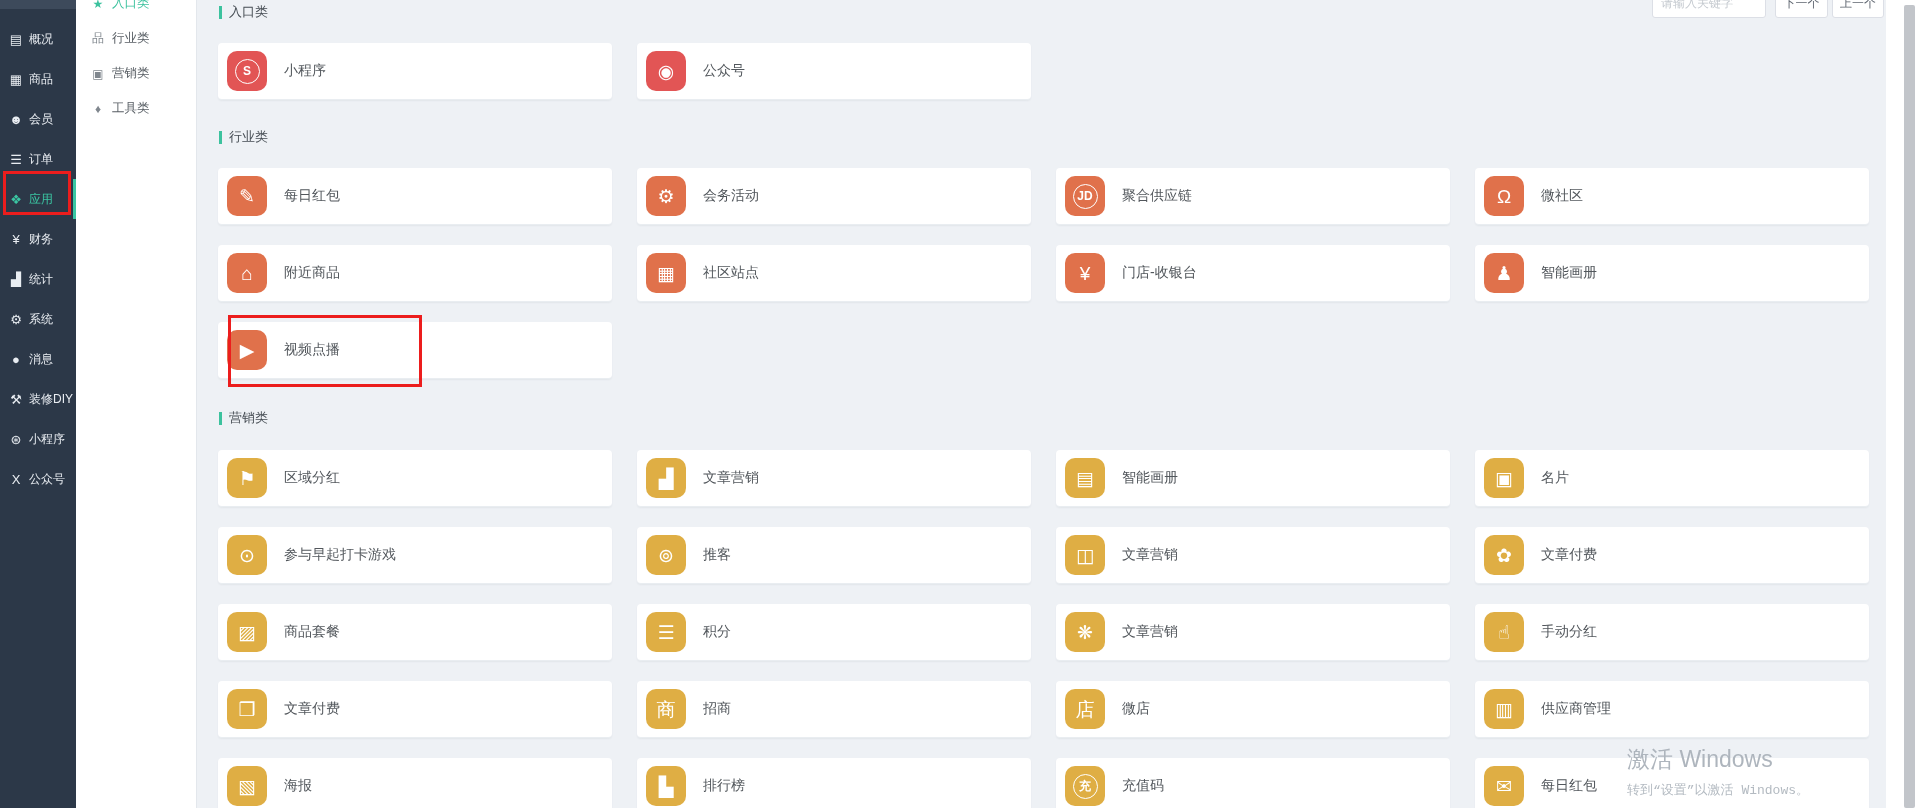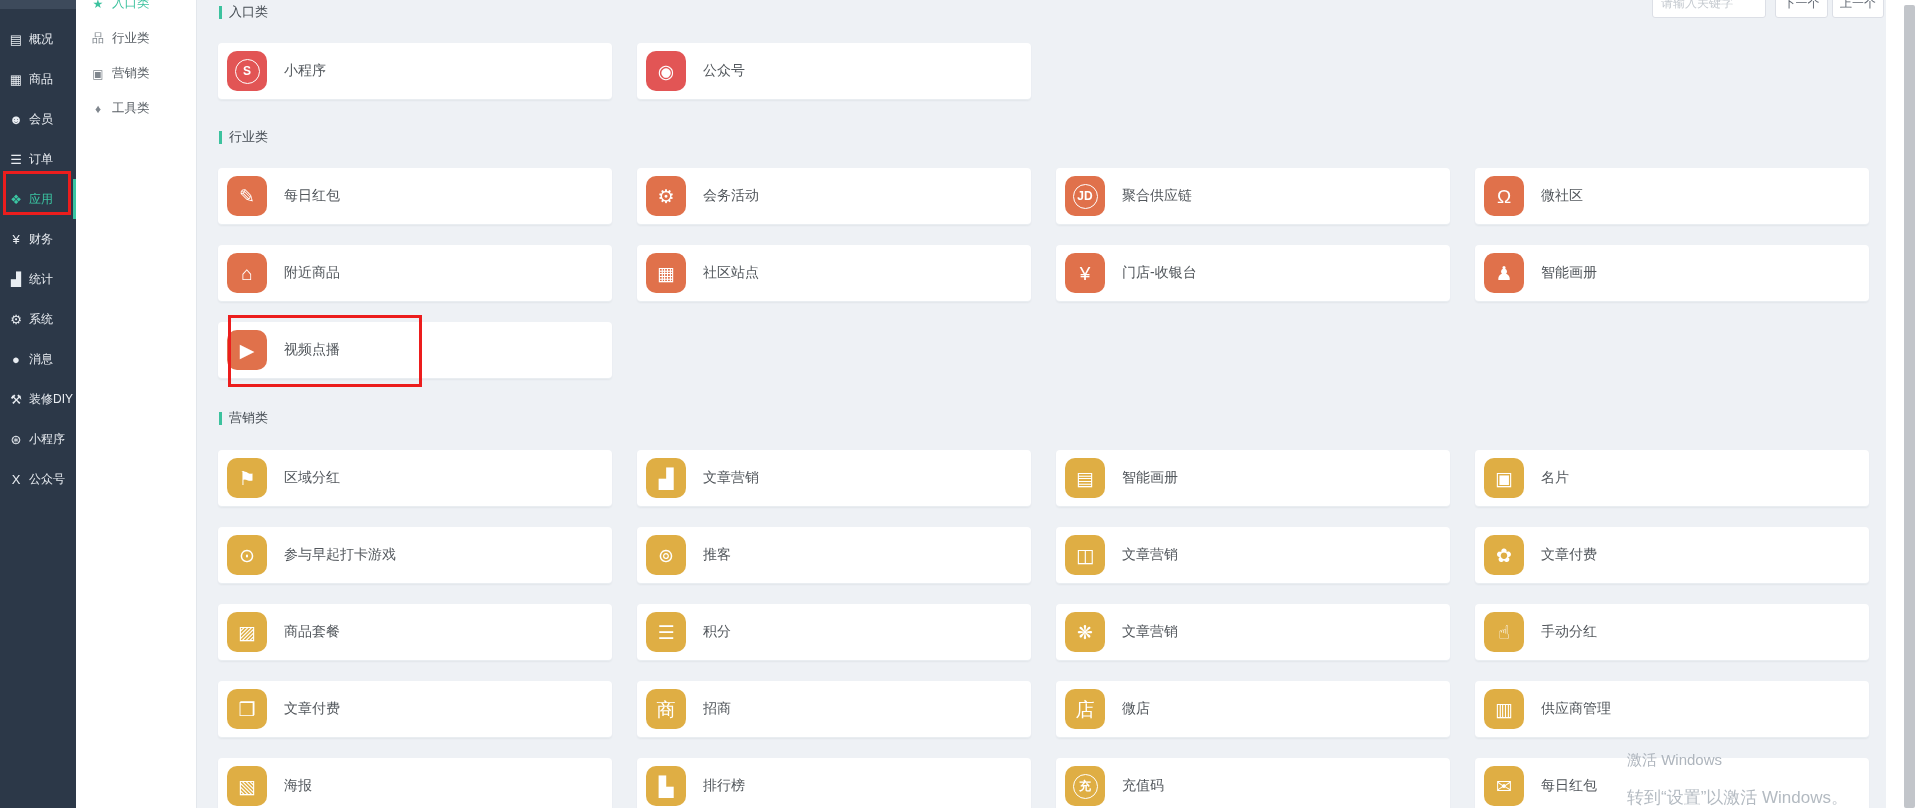--- a/index.html
+++ b/index.html
@@ -60,22 +60,22 @@
         padding-bottom:5px;box-sizing:border-box;cursor:pointer;z-index:6;font-family:inherit;}
   .btn-next{left:1775px;width:53px;}
   .btn-prev{left:1832px;width:52px;}
 
   
   .gutter{position:absolute;left:1886px;top:0;width:32px;height:808px;background:#fff;z-index:7;}
   .sthumb{position:absolute;left:18px;top:5px;width:11px;height:803px;background:#c2c5ca;border-radius:2px;}
 
   
   .wm{position:absolute;left:1627px;top:748px;z-index:20;pointer-events:none;color:#aeb5bd;}
-  .wm .l1{font-size:15px;line-height:23px;}
-  .wm .l2{font-size:17px;line-height:18px;margin-top:18px;color:#b3bac1;}
+  .wm .l1{font-size:23px;line-height:23px;}
+  .wm .l2{font-size:13px;line-height:18px;margin-top:11px;color:#b3bac1;font-family:Liberation Mono, monospace;}
 </style>
 </head>
 <body>
 
 <div class="root">
 
   <div class="dark-sb">
     <div class="logo-strip"></div>
     <div class="nav">
       <div class="nv">

